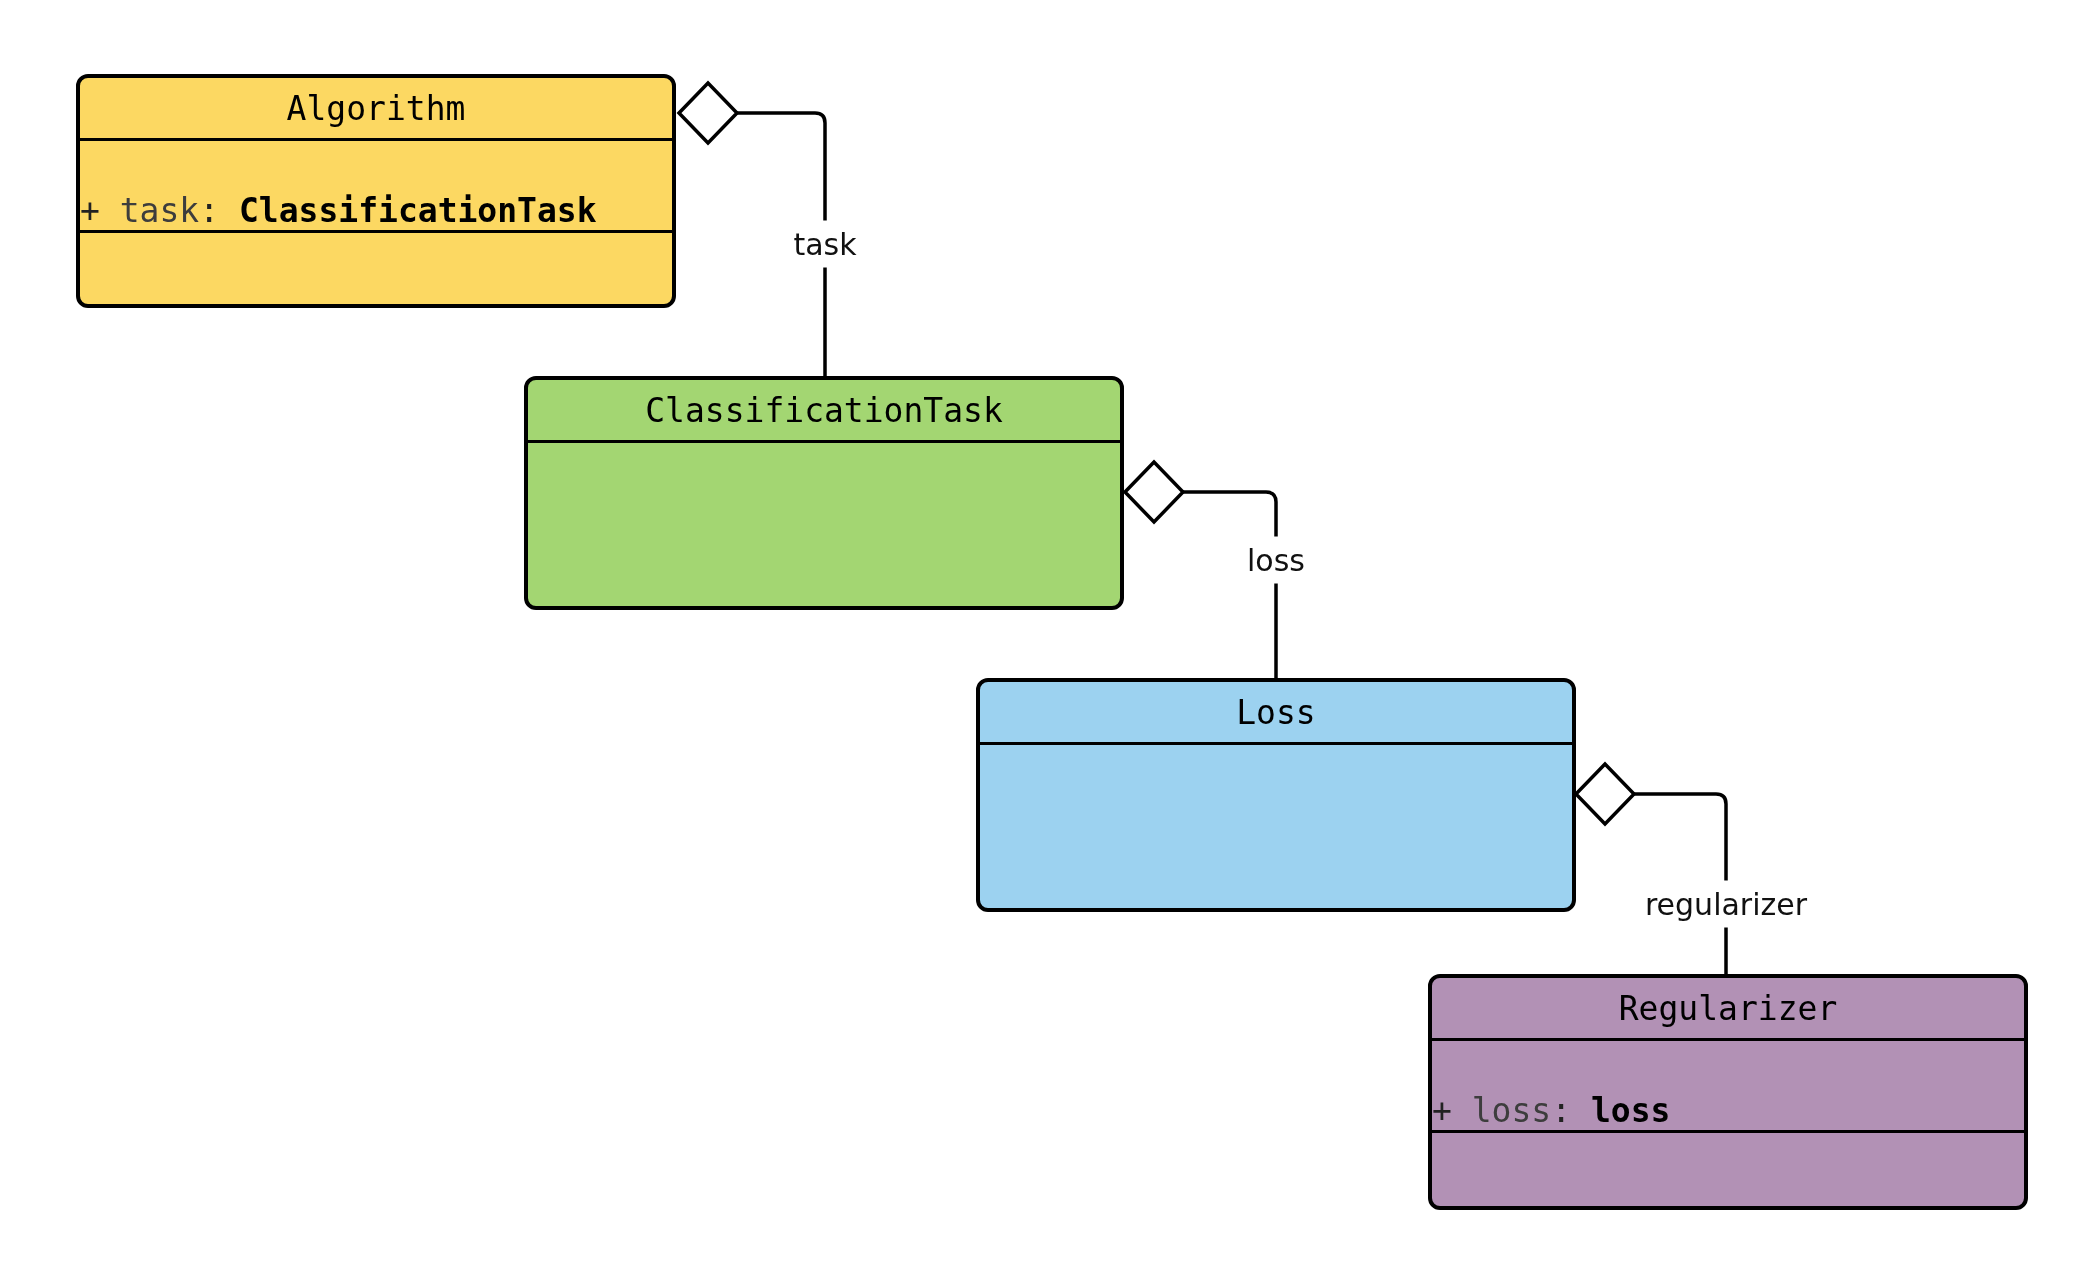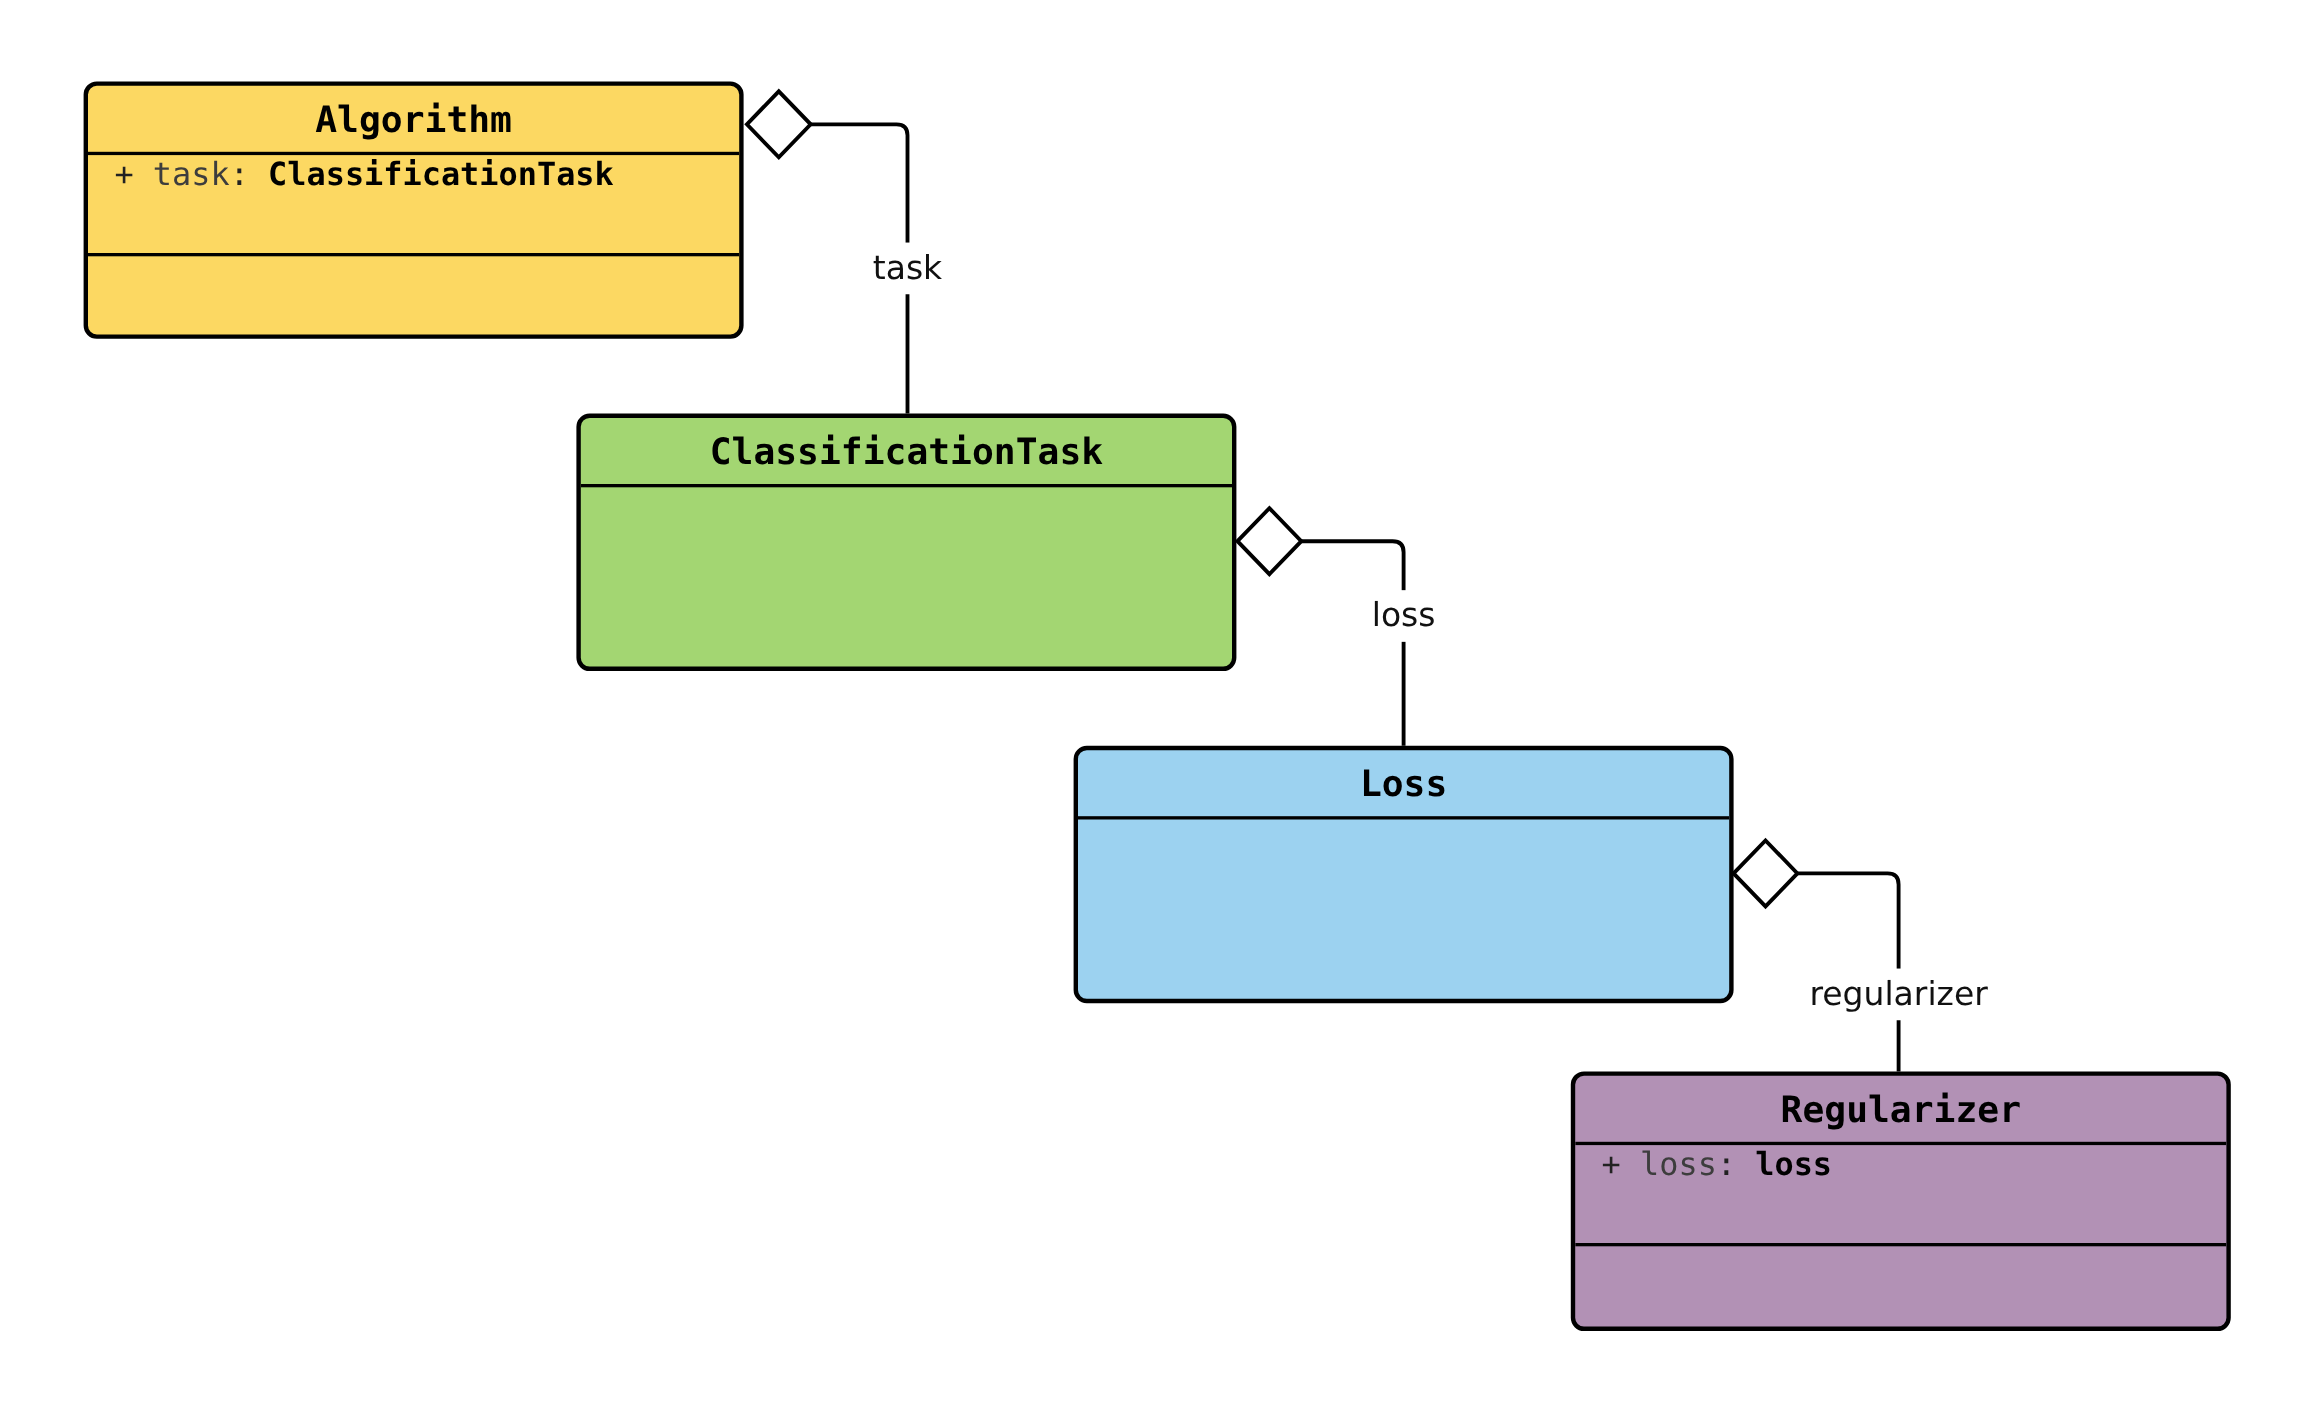--- a/index.html
+++ b/index.html
@@ -33,30 +33,29 @@
     flex-direction:column;
     overflow:hidden;
   }
   .c-algorithm{left:76px;top:74px;}
   .c-classificationtask{left:524px;top:376px;}
   .c-loss{left:976px;top:678px;}
   .c-regularizer{left:1428px;top:974px;height:236px;}
   .uml-class .title{
     height:60px;
     display:flex;align-items:center;justify-content:center;
-    font-weight:bold;
+    font-weight:normal;
     font-size:33px;
     color:#000000;
   }
   .uml-class .attrs{
     height:92px;
     border-top:3px solid #000000;
-    display:flex;align-items:flex-start;
-    padding-left:24px;
-    font-size:29px;
+    display:flex;align-items:flex-end;
+    font-size:33px;
     box-sizing:border-box;
   }
   .uml-class .footer{
     flex:1;
     border-top:3px solid #000000;
   }
   .attr .vis{color:#222222;margin-right:0.602em;}
   .attr .aname{color:#3d3d3d;}
   .attr .colon{color:#222222;margin-right:0.602em;}
   .attr .atype{color:#000000;font-weight:bold;}

